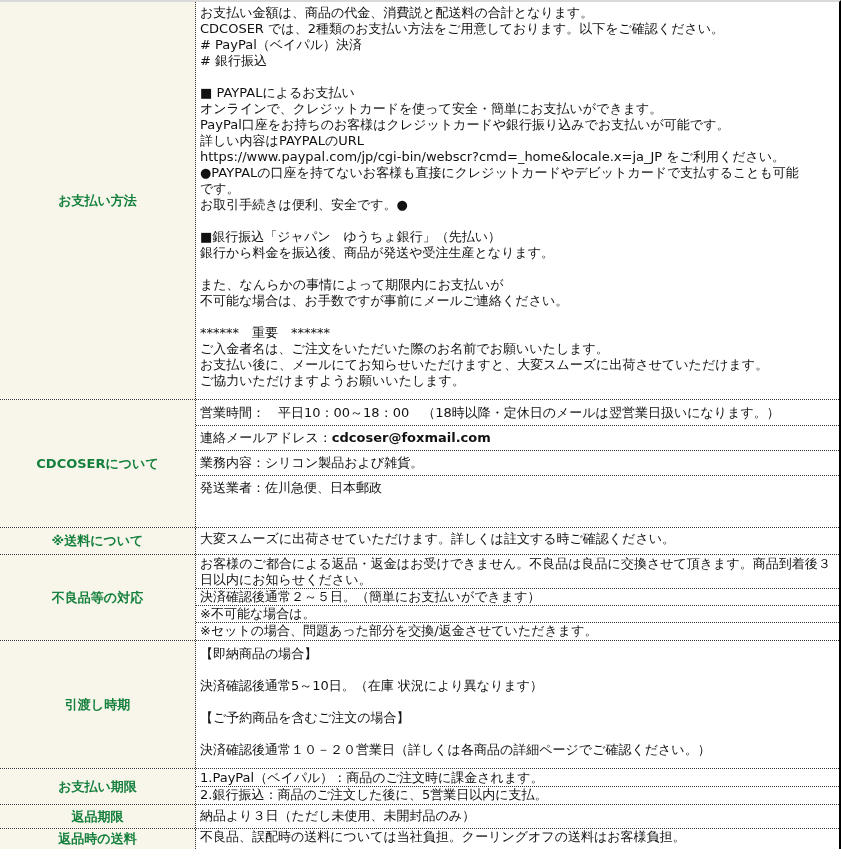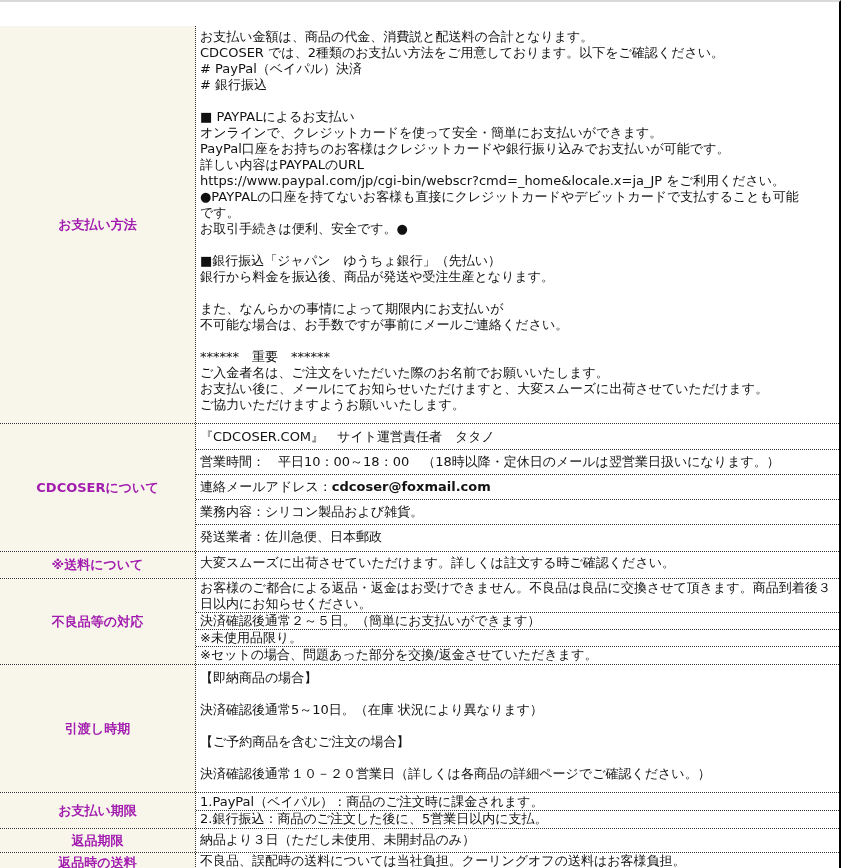--- a/index.html
+++ b/index.html
@@ -21,41 +21,41 @@
   .label-cell {
     flex: 0 0 196px;
     width: 196px;
     background: #f8f6ea;
     border-right: 1px dotted #333333;
     display: flex;
     align-items: center;
     justify-content: center;
     text-align: center;
     font-weight: bold;
-    color: #a21caf;
+    color: #15803d;
     padding: 2px 6px;
   }
   .content-cell { flex: 1 1 auto; background: #ffffff; min-width: 0; }
   .text-block {
     white-space: pre-line;
     padding: 3px 4px 1px 4px;
   }
   .pad-top { padding-top: 5px; }
   .sub-row {
     display: flex;
     align-items: center;
     padding: 0 4px;
     white-space: pre-line;
   }
   .sub-row + .sub-row { border-top: 1px dotted #333333; }
   .sub-tall { min-height: 25px; }
   .sub-short { min-height: 17px; }
   .sub-wrap { min-height: 33px; align-items: flex-start; padding-top: 1px; }
   .email { font-weight: bold; }
-  .h397 { min-height: 397px; margin-top: 24px; }
+  .h397 { min-height: 397px; }
   .h127 { min-height: 127px; }
   .h25  { min-height: 25px; }
   .h26  { min-height: 26px; }
   .h85  { min-height: 85px; }
   .h35  { min-height: 35px; }
   .h23  { min-height: 23px; }
   .h17  { min-height: 17px; }
 </style>
 </head>
 <body>
@@ -92,21 +92,20 @@
 お支払い後に、メールにてお知らせいただけますと、大変スムーズに出荷させていただけます。
 ご協力いただけますようお願いいたします。</div>
     </div>
   </div>
 
   <div class="row">
     <div class="label-cell h127">
       <span>CDCOSERについて</span>
     </div>
     <div class="content-cell h127">
-      <div class="sub-row sub-tall">『CDCOSER.COM』　サイト運営責任者　タタノ</div>
       <div class="sub-row sub-tall">営業時間：　平日10：00～18：00　（18時以降・定休日のメールは翌営業日扱いになります。）</div>
       <div class="sub-row sub-tall"><span>連絡メールアドレス：</span><span class="email">cdcoser@foxmail.com</span></div>
       <div class="sub-row sub-tall">業務内容：シリコン製品および雑貨。</div>
       <div class="sub-row sub-tall">発送業者：佐川急便、日本郵政</div>
     </div>
   </div>
 
 
   <div class="row">
     <div class="label-cell h26">
@@ -117,21 +116,21 @@
     </div>
   </div>
 
   <div class="row">
     <div class="label-cell h85">
       <span>不良品等の対応</span>
     </div>
     <div class="content-cell h85">
       <div class="sub-row sub-wrap">お客様のご都合による返品・返金はお受けできません。不良品は良品に交換させて頂きます。商品到着後３日以内にお知らせください。</div>
       <div class="sub-row sub-short">決済確認後通常２～５日。（簡単にお支払いができます）</div>
-      <div class="sub-row sub-short">※未使用品限り。</div>
+      <div class="sub-row sub-short">※不可能な場合は。</div>
       <div class="sub-row sub-short">※セットの場合、問題あった部分を交換/返金させていただきます。</div>
     </div>
   </div>
 
   <div class="row">
     <div class="label-cell h127">
       <span>引渡し時期</span>
     </div>
     <div class="content-cell h127">
       <div class="text-block pad-top">【即納商品の場合】

